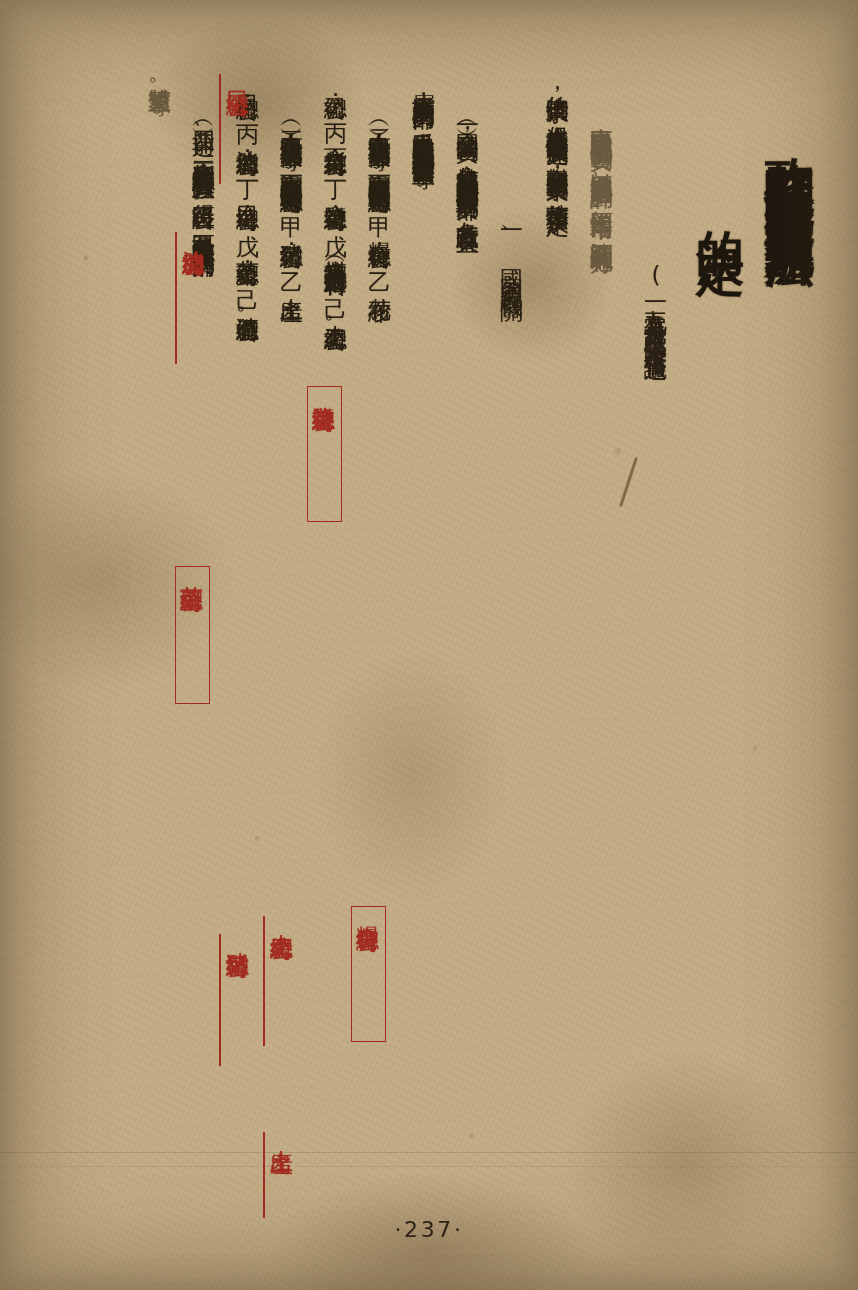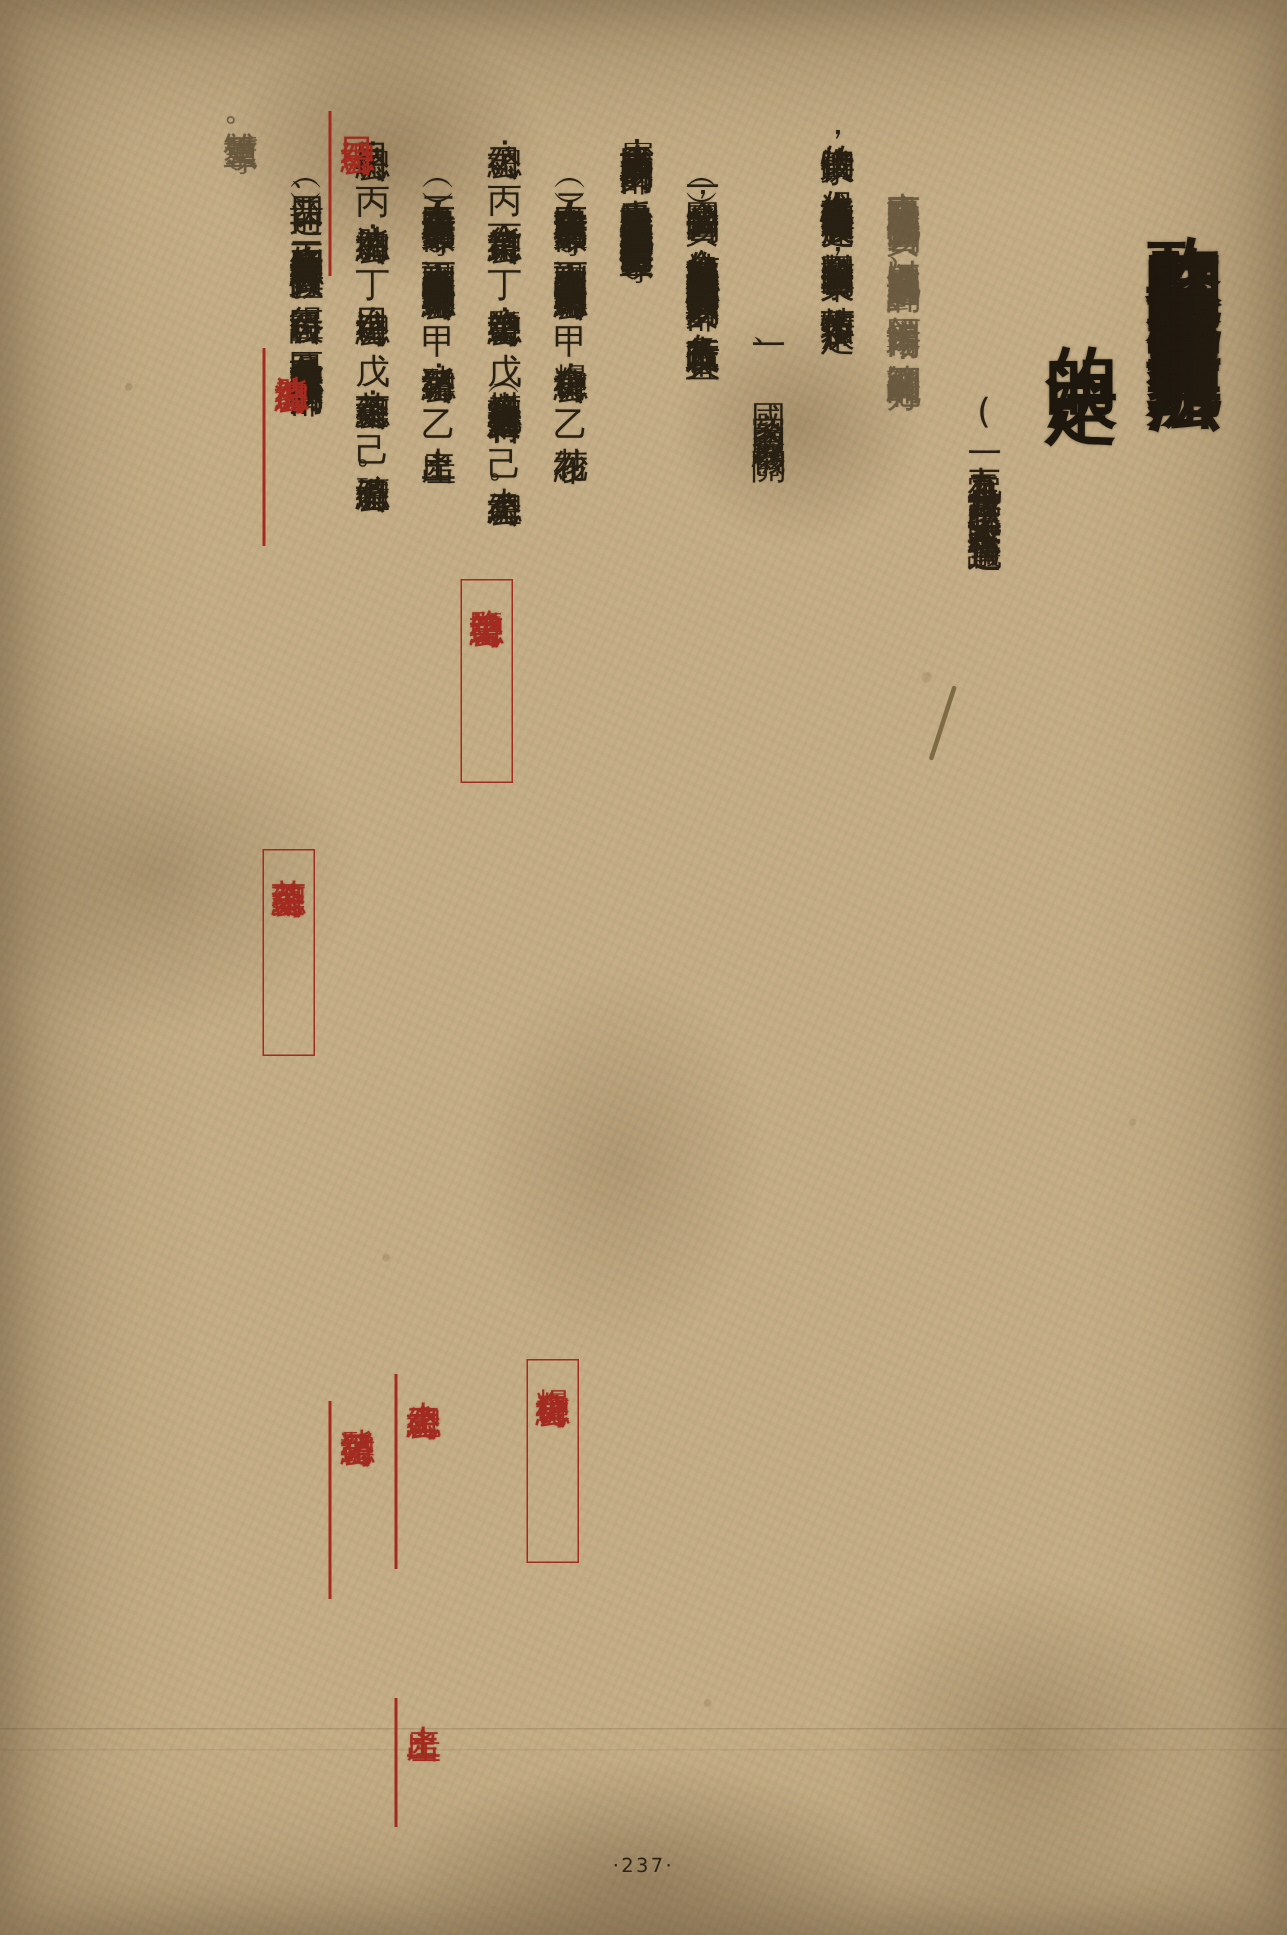--- a/index.html
+++ b/index.html
@@ -108,25 +108,25 @@
   .body-col.small-head {
     font-size: 23px;
     letter-spacing: 0.22em;
   }
   .faded {
     color: #4b3d27;
     opacity: 0.72;
   }
   .page-num {
     position: absolute;
-    bottom: 38px;
+    bottom: 48px;
     left: 0;
     right: 0;
     text-align: center;
-    font-size: 13px;
+    font-size: 22px;
     color: #2c2216;
     letter-spacing: 0.12em;
     font-family: "DejaVu Sans", "Liberation Sans", sans-serif;
   }
 
   
   .mark {
     position: absolute;
     writing-mode: vertical-rl;
     text-orientation: upright;

